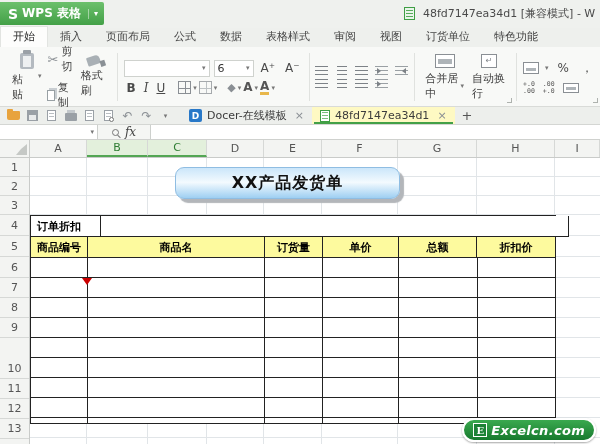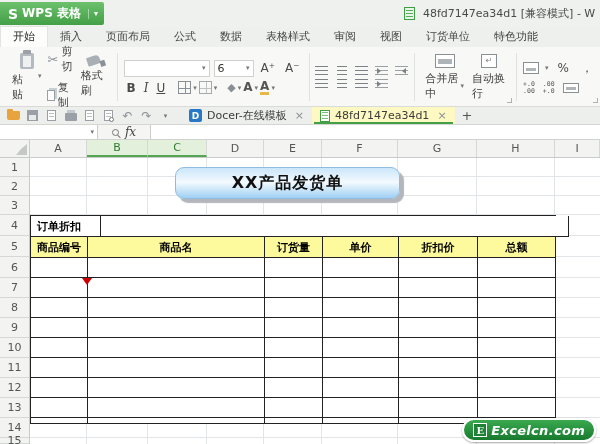--- a/index.html
+++ b/index.html
@@ -368,21 +368,21 @@
   <div id="row-headers">
       <div class="row-h" style="height: 19px;">1</div>
       <div class="row-h" style="height: 19px;">2</div>
       <div class="row-h" style="height: 19px;">3</div>
       <div class="row-h" style="height: 21px;">4</div>
       <div class="row-h" style="height: 21px;">5</div>
       <div class="row-h" style="height: 21px;">6</div>
       <div class="row-h" style="height: 20px;">7</div>
       <div class="row-h" style="height: 20px;">8</div>
       <div class="row-h" style="height: 20px;">9</div>
-      <div class="row-h" style="height: 20px;">10</div>
+      <div class="row-h" style="height: 20px; margin-top: 21px;">10</div>
       <div class="row-h" style="height: 20px;">11</div>
       <div class="row-h" style="height: 20px;">12</div>
       <div class="row-h" style="height: 20px;">13</div>
       <div class="row-h" style="height: 20px;">14</div>
       <div class="row-h" style="height: 6px;">15</div>
     </div>
   <div id="content">
       <div class="h-line" style="top: 279px;"></div>
       <div class="h-line" style="top: 259px;"></div>
       <div class="h-line" style="top: 239px;"></div>
@@ -411,22 +411,22 @@
     <div id="form-table">
       <div class="f-row">
         <div class="f-cell lbl" style="width:70px">订单折扣</div>
         <div class="f-cell" style="width:468px"></div>
       </div>
       <div class="f-row" id="yellow-header-row">
           <div class="f-cell ylw" style="width: 57px;">商品编号</div>
           <div class="f-cell ylw" style="width: 177px;">商品名</div>
           <div class="f-cell ylw" style="width: 58px;">订货量</div>
           <div class="f-cell ylw" style="width: 76px;">单价</div>
+          <div class="f-cell ylw" style="width: 78px;">总额</div>
           <div class="f-cell ylw" style="width: 79px;">折扣价</div>
-          <div class="f-cell ylw" style="width: 78px;">总额</div>
         </div>
       <div id="form-data-rows">
           <div class="f-row">
             <div class="f-cell" style="width: 57px; height: 20px;"></div>
             <div class="f-cell" style="width: 177px; height: 20px;"></div>
             <div class="f-cell" style="width: 58px; height: 20px;"></div>
             <div class="f-cell" style="width: 76px; height: 20px;"></div>
             <div class="f-cell" style="width: 79px; height: 20px;"></div>
             <div class="f-cell" style="width: 78px; height: 20px;"></div>
           </div>

